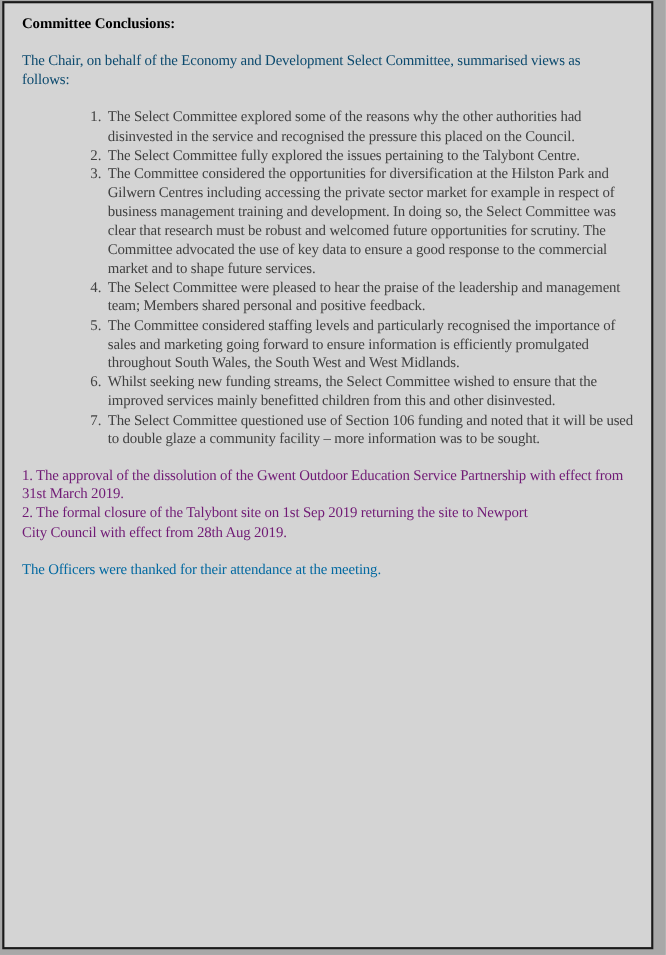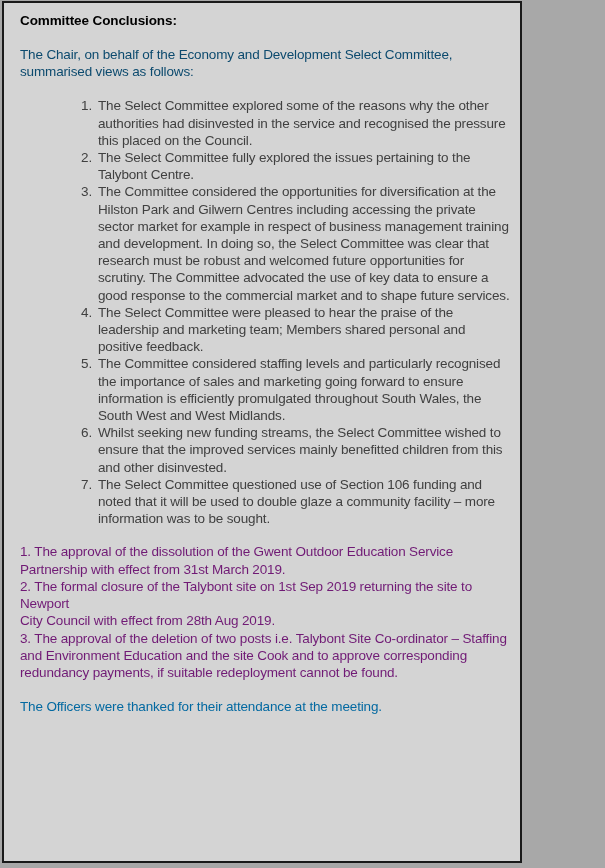--- a/index.html
+++ b/index.html
@@ -10,26 +10,27 @@
   body {
     width: 605px;
     height: 868px;
     overflow: hidden;
     font-family: "Liberation Sans", sans-serif;
   }
   .doc-frame {
     position: absolute;
     left: 2px;
     top: 1px;
-    width: 520px;
+    width: 592px;
     height: 862px;
     background: #d4d4d4;
     border: 2px solid #1a1a1a;
     box-sizing: border-box;
     overflow: hidden;
+    font-family: Liberation Serif, serif;
   }
   .doc-body {
     padding: 9px 10px 0 16px;
   }
   .title {
     font-weight: bold;
     font-size: 13.5px;
     line-height: 17px;
     color: #000;
     margin: 0 0 17px 0;
@@ -97,30 +98,29 @@
   <div class="doc-body">
 
     <div class="title">Committee Conclusions:</div>
 
     <p class="para intro">The Chair, on behalf of the Economy and Development Select Committee, summarised views as follows:</p>
 
     <ol class="main-list">
       <li>The Select Committee explored some of the reasons why the other authorities had disinvested in the service and recognised the pressure this placed on the Council.</li>
       <li>The Select Committee fully explored the issues pertaining to the Talybont Centre.</li>
       <li>The Committee considered the opportunities for diversification at the Hilston Park and Gilwern Centres including accessing the private sector market for example in respect of business management training and development.  In doing so, the Select Committee was clear that research must be robust and welcomed future opportunities for scrutiny. The Committee advocated the use of key data to ensure a good response to the commercial market and to shape future services.</li>
-      <li>The Select Committee were pleased to hear the praise of the leadership and marketing team; Members shared personal and positive feedback.</li>
+      <li>The Select Committee were pleased to hear the praise of the leadership and management team; Members shared personal and positive feedback.</li>
       <li>The Committee considered staffing levels and particularly recognised the importance of sales and marketing going forward to ensure information is efficiently promulgated throughout South Wales, the South West and West Midlands.</li>
       <li>Whilst seeking new funding streams, the Select Committee wished to ensure that the improved services mainly benefitted children from this and other disinvested.</li>
       <li>The Select Committee questioned use of Section 106 funding and noted that it will be used to double glaze a community facility – more information was to be sought.</li>
     </ol>
 
 
     <div class="rec-list">
       <div class="rec-item">1. The approval of the dissolution of the Gwent Outdoor Education Service Partnership with effect from 31st March 2019.</div>
       <div class="rec-item">2. The formal closure of the Talybont site on 1st Sep 2019 returning the site to Newport</div>
       <div class="rec-item">City Council with effect from 28th Aug 2019.</div>
-      <div class="rec-item">3. The approval of the deletion of two posts i.e. Talybont Site Co-ordinator – Staffing and Environment Education and the site Cook and to approve corresponding redundancy payments, if suitable redeployment cannot be found.</div>
     </div>
 
     <p class="closing">The Officers were thanked for their attendance at the meeting.</p>
 
   </div>
 </div>
 
 </body></html>

